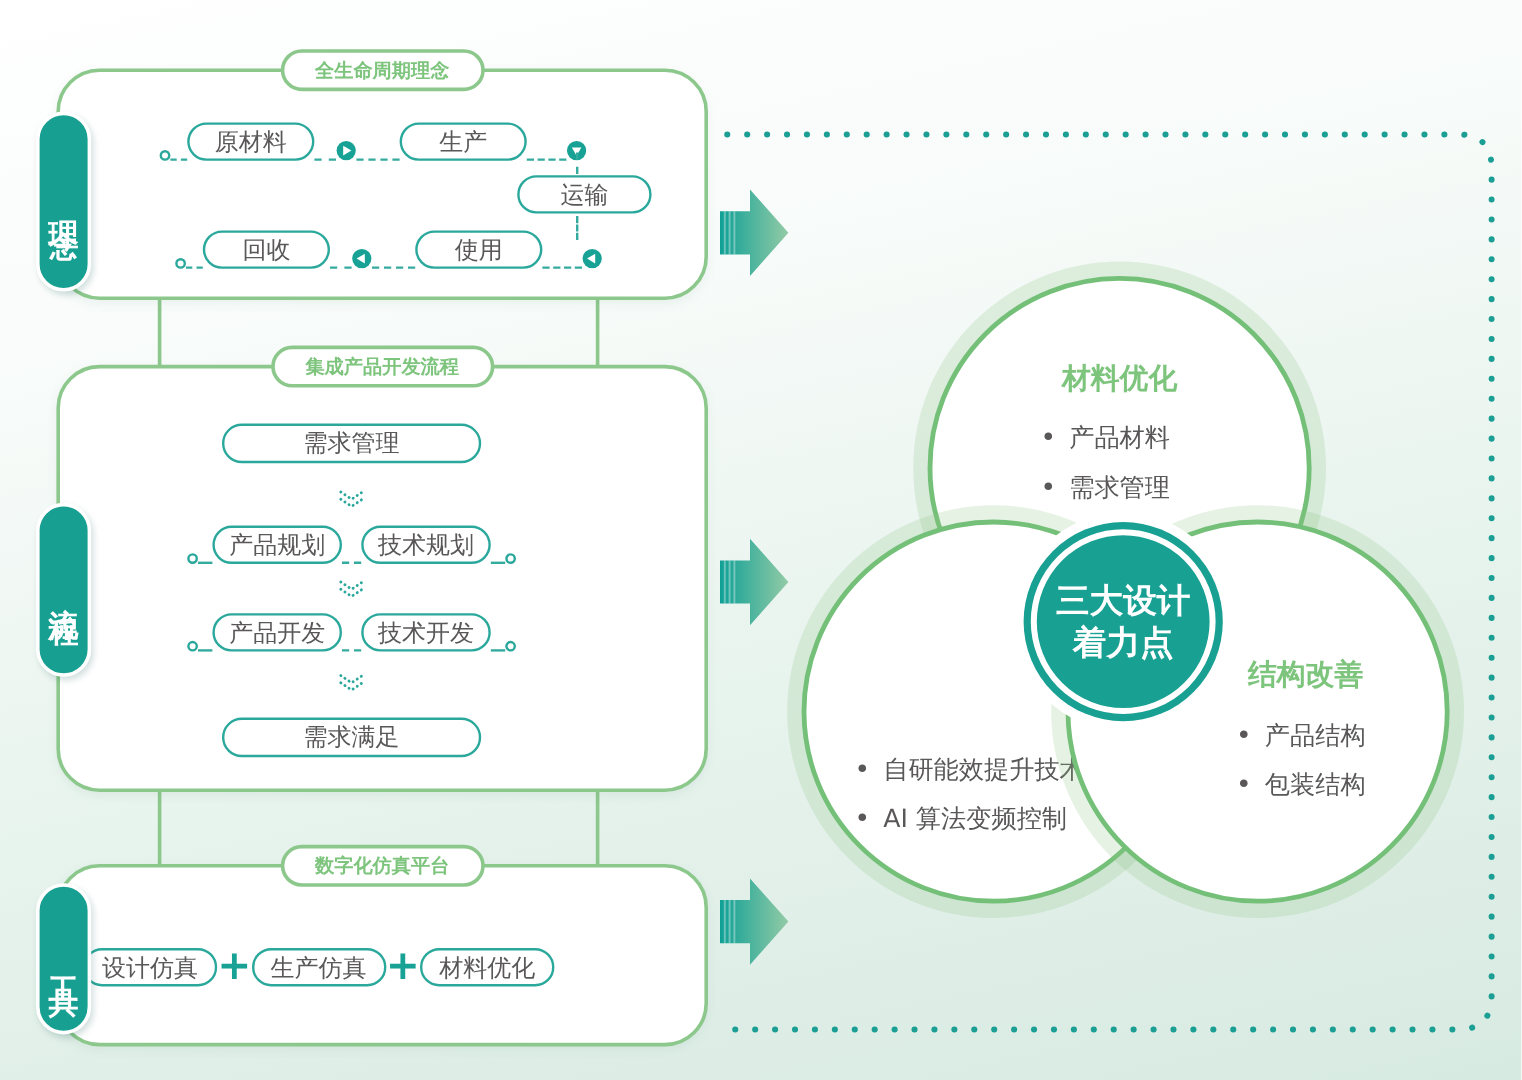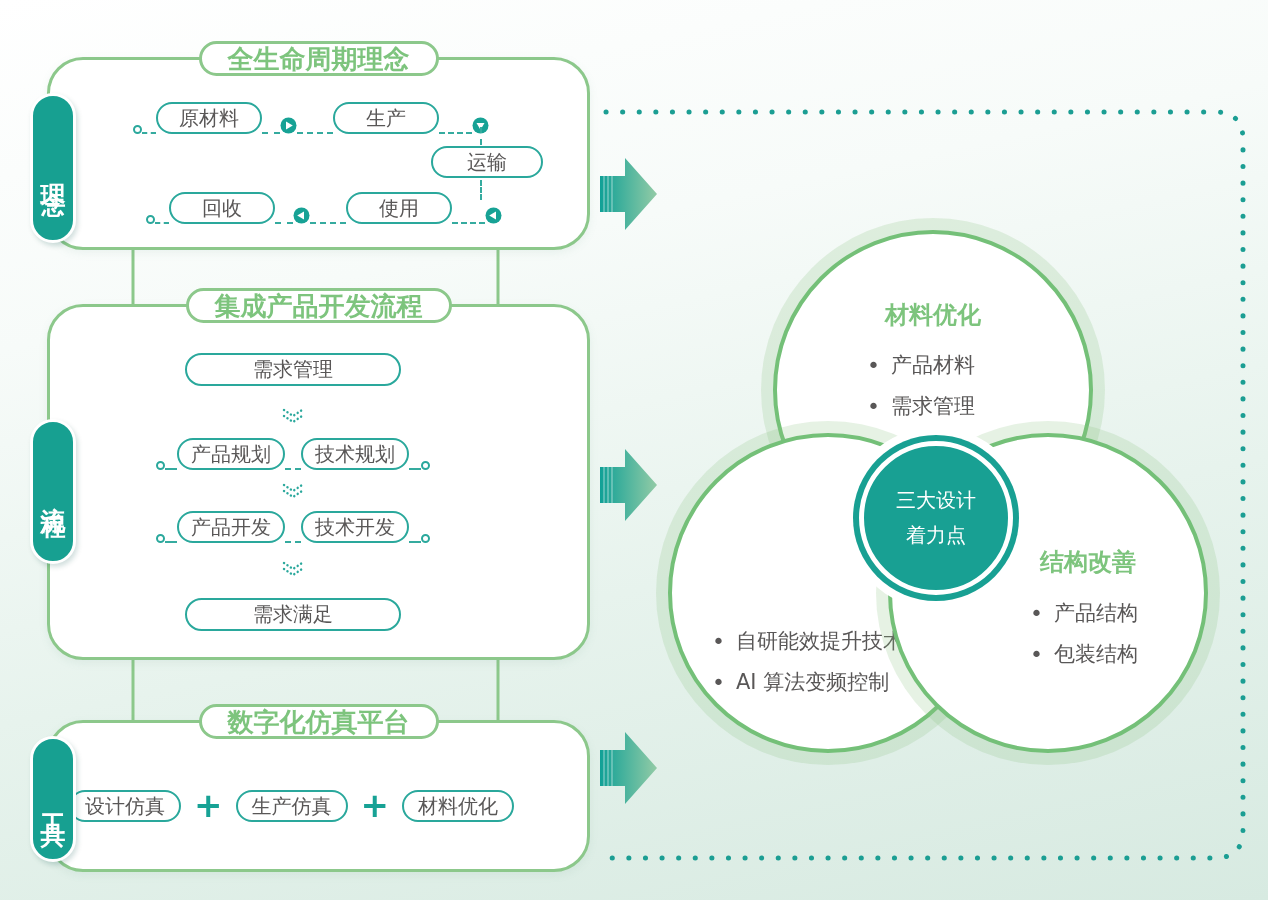--- a/index.html
+++ b/index.html
@@ -15,21 +15,21 @@
     position:absolute; background:#fff; border:3px solid #8cc88b; border-radius:36px;
     box-sizing:border-box; z-index:2; box-shadow:0 3px 8px rgba(110,160,140,0.10);
   }
   #box-concept { left:47px; top:57px;  width:543px; height:193px; }
   #box-process { left:47px; top:304px; width:543px; height:356px; }
   #box-tools   { left:47px; top:720px; width:543px; height:152px; }
 
   .title-pill {
     position:absolute; left:50%; transform:translateX(-50%); top:-19px; height:35px;
     padding:0 26px; border:3px solid #8cc88b; border-radius:19px; background:#fff;
-    color:#7dc47d; font-weight:bold; font-size:26px; line-height:30px;
+    color:#7dc47d; font-weight:bold; font-size:16px; line-height:30px;
     box-sizing:border-box; white-space:nowrap; z-index:3;
   }
   .side-label {
     position:absolute; left:-20px; width:46px; background:#17a091; border:3px solid #ffffff;
     border-radius:24px; color:#fff; font-size:25px; font-weight:bold;
     writing-mode:vertical-rl; letter-spacing:9px; display:flex; align-items:center; justify-content:center;
     box-sizing:border-box; z-index:4; box-shadow:2px 3px 5px rgba(0,80,70,0.18);
     padding-top:8px;
   }
   #box-concept .side-label { top:33px;  height:150px; }
@@ -57,21 +57,21 @@
   .rot90  { transform:rotate(90deg); }
   .rot180 { transform:rotate(180deg); }
 
   .chevron { display:block; }
 
   
   .pcol { position:absolute; left:0; top:0; width:486px; height:100%; }
   .pcol > * { position:absolute; left:50%; transform:translateX(-50%); }
 
   
-  .tools-row { left:19px; top:65px; gap:13px; }
+  .tools-row { left:19px; top:65px; }
   .plus { color:#17a295; font-size:34px; font-weight:bold; line-height:1; flex:none; }
 
   
   .flow-arrow { position:absolute; z-index:2; }
   #arrow-1 { left:600px; top:155px; }
   #arrow-2 { left:600px; top:446px; }
   #arrow-3 { left:600px; top:729px; }
 
   
   .venn {
@@ -96,21 +96,21 @@
   #venn-structure .v-bullets{ left:138px; top:162px; }
 
   .center-circle {
     position:absolute; left:853px; top:435px; width:166px; height:166px; border-radius:50%;
     background:#18a093; z-index:3; box-shadow:0 0 0 8px #ffffff;
     display:flex; flex-direction:column; align-items:center; justify-content:center;
   }
   .center-circle::before {
     content:""; position:absolute; inset:6px; border:5px solid #fff; border-radius:50%;
   }
-  .center-circle .cc-line { color:#fff; font-size:20px; font-weight:normal; line-height:35px; position:relative; }
+  .center-circle .cc-line { color:#fff; font-size:28px; font-weight:bold; line-height:35px; position:relative; }
 </style>
 </head>
 <body>
 
 <div class="canvas">
 
   <svg class="overlay" width="1268" height="900">
     <defs>
       <linearGradient id="arrowGrad" x1="0" y1="0" x2="1" y2="0">
         <stop offset="0" stop-color="#10a096"></stop>

